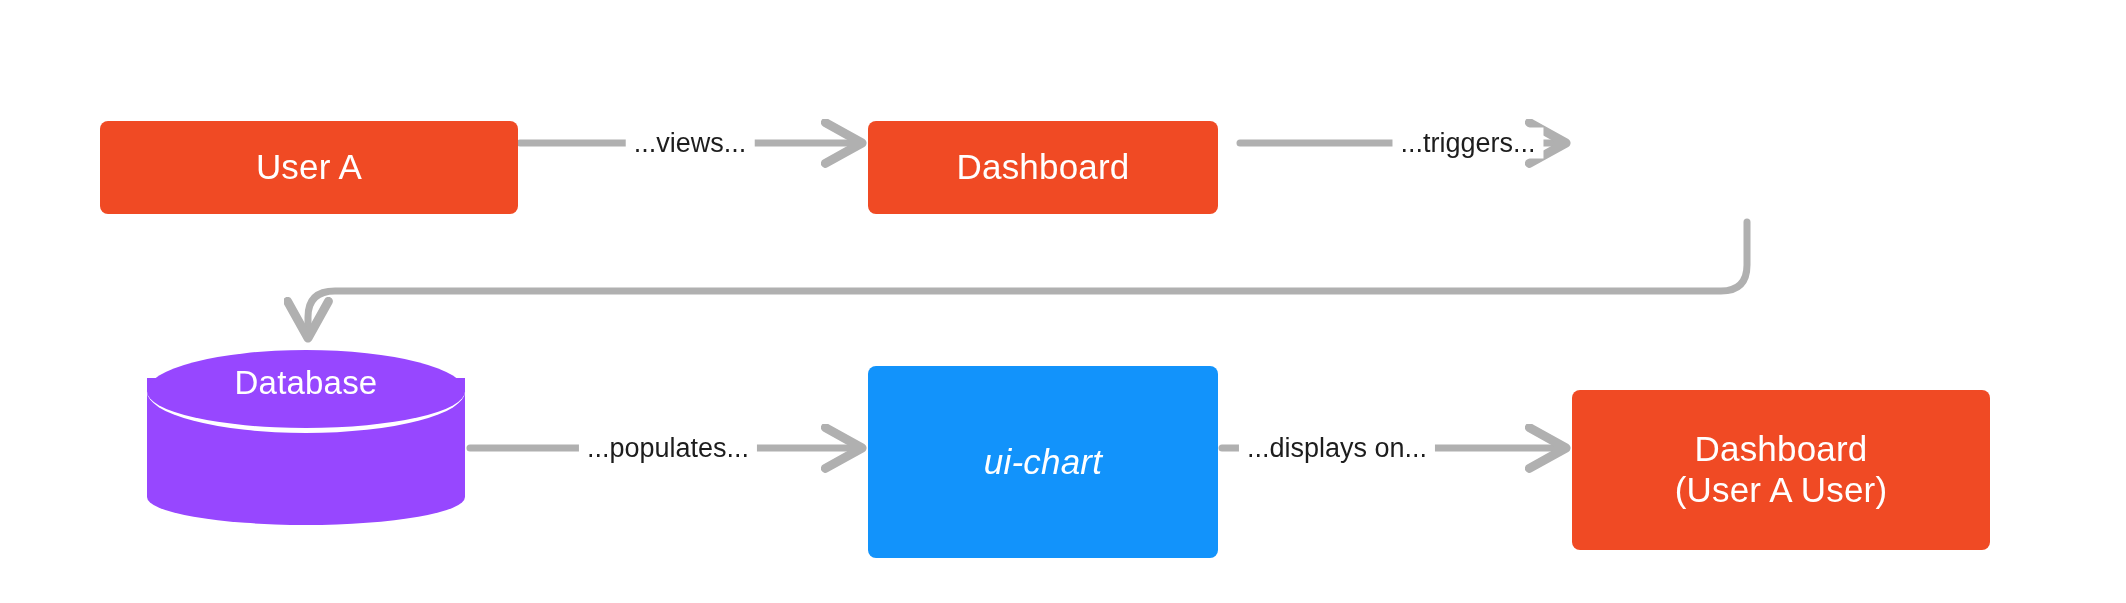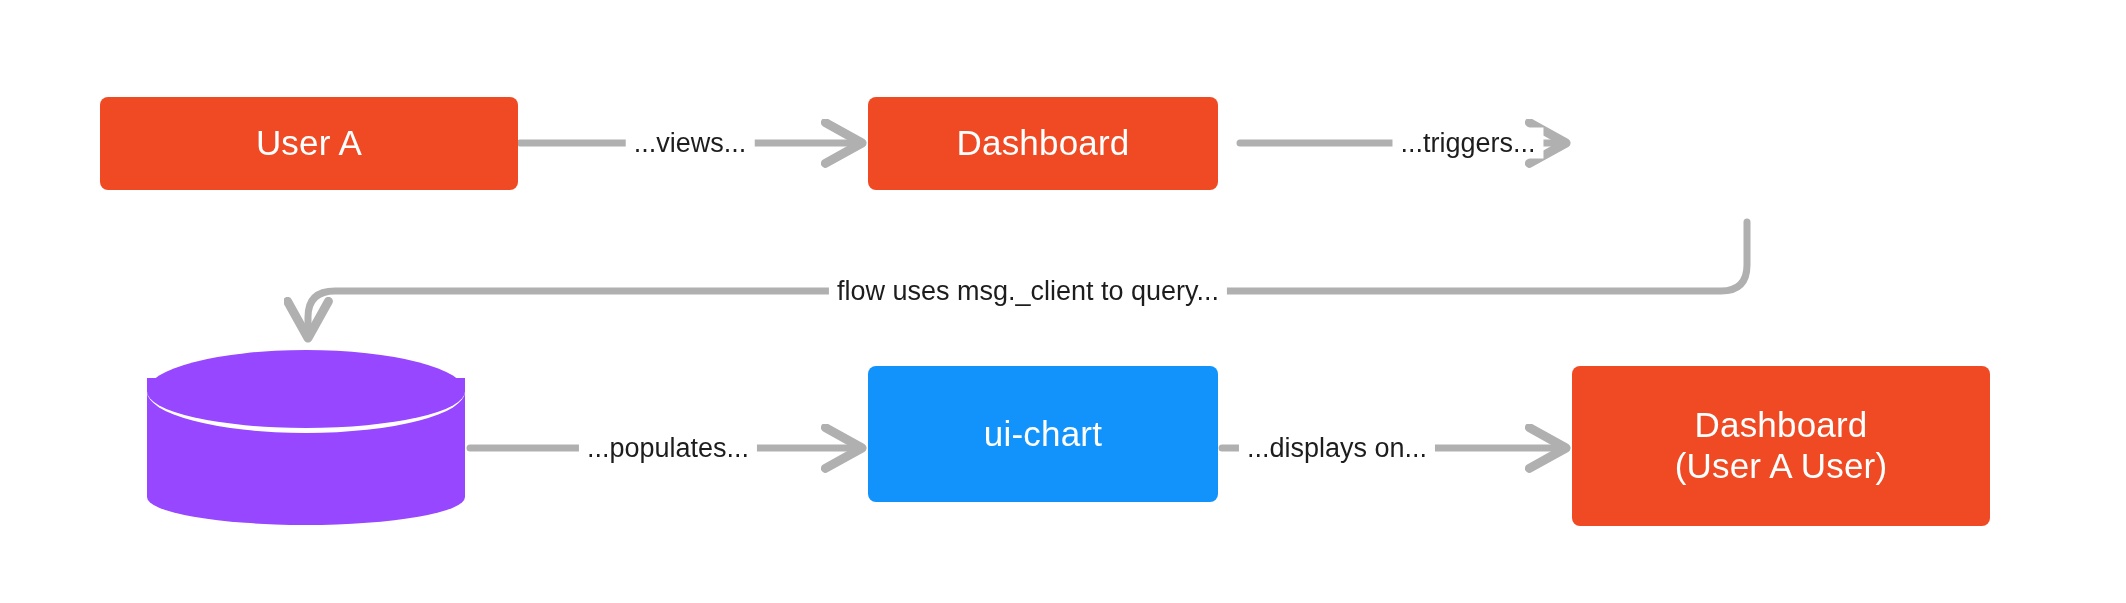--- a/index.html
+++ b/index.html
@@ -25,21 +25,21 @@
     align-items: center;
     justify-content: center;
     color: #ffffff;
     font-size: 35px;
     line-height: 1.16;
     letter-spacing: 0.2px;
     text-align: center;
     border-radius: 8px;
   }
   .node .line2 { display: block; }
-  .node-orange { background: #f04a24; }
+  .node-orange { background: #f04a24; margin-top: 24px; }
   .node-blue   { background: #1293fb; }
 
   
   .cylinder {
     position: absolute;
     box-sizing: border-box;
   }
   .cyl-body {
     position: absolute;
     left: 0;
@@ -116,40 +116,40 @@
 
     <path d="M 1747 222 L 1747 265 Q 1747 291 1721 291 L 335 291 Q 308 291 308 317 L 308 334" fill="none" stroke="#b0b0b0" stroke-width="7" stroke-linecap="round" marker-end="url(#arrowhead)"></path>
 
     <line x1="470" y1="448" x2="858" y2="448" stroke="#b0b0b0" stroke-width="7" stroke-linecap="round" marker-end="url(#arrowhead)"></line>
 
     <line x1="1222" y1="448" x2="1562" y2="448" stroke="#b0b0b0" stroke-width="7" stroke-linecap="round" marker-end="url(#arrowhead)"></line>
   </svg>
 
   <div class="edge-label" style="left:690px; top:143px;">...views...</div>
   <div class="edge-label" style="left:1468px; top:143px;">...triggers...</div>
-  <div class="edge-label" style="left:1028px; top:291px;">flow uses msg._client to query...</div>
   <div class="edge-label" style="left:668px; top:448px;text-align:center;">...populates...</div>
   <div class="edge-label" style="left:1337px; top:448px;">...displays on...</div>
 
   <div class="node node-orange" style="left:100px; top:97px; width:418px; height:93px;">
     <span>User A</span>
   </div>
 
   <div class="node node-orange" style="left:868px; top:97px; width:350px; height:93px;">
     <span>Dashboard</span>
   </div>
 
 
   <div class="cylinder" style="left:147px; top:350px; width:318px; height:175px;">
     <div class="cyl-bottom"></div>
     <div class="cyl-body"></div>
     <div class="cyl-top"></div>
+    <div class="cyl-label">Database</div>
   </div>
 
-  <div class="node node-blue" style="left:868px; top:366px; width:350px; height:136px;">
+  <div class="node node-blue" style="left:868px; top:366px; width:350px; height:192px;font-style:italic;">
     <span>ui-chart</span>
   </div>
 
   <div class="node node-orange" style="left:1572px; top:366px; width:418px; height:160px;">
     <span>Dashboard</span>
     <span class="line2">(User A User)</span>
   </div>
 
 </div>
 

